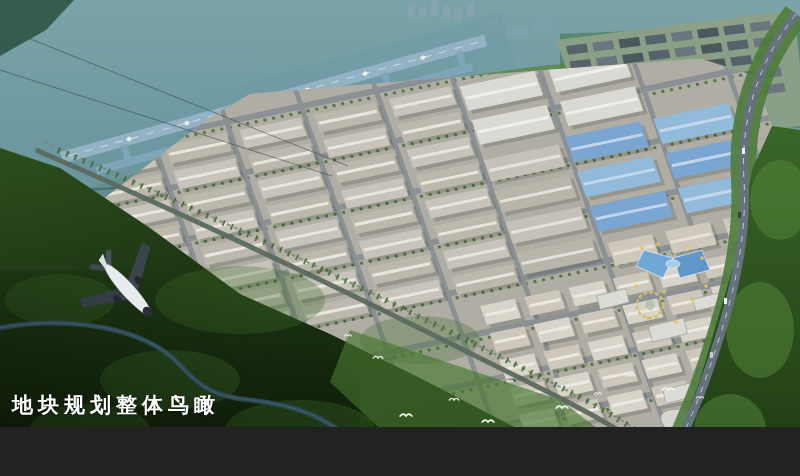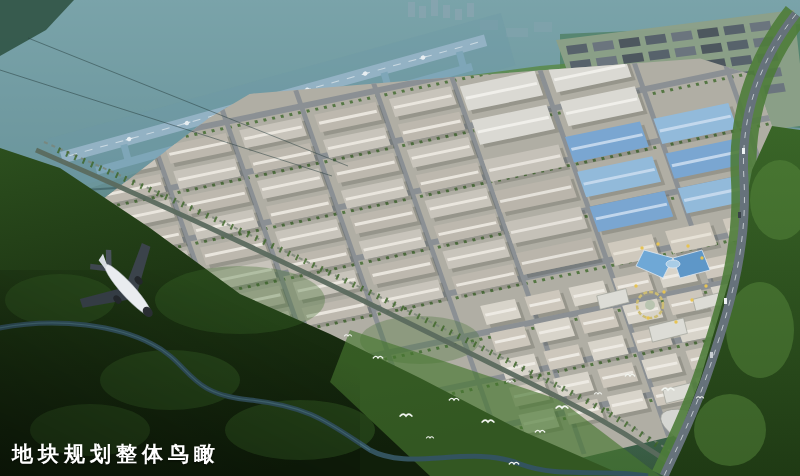--- a/index.html
+++ b/index.html
@@ -1,16 +1,16 @@
 <!DOCTYPE html>
 <html><head>
 <meta charset="utf-8">
 <style>
   html,body{margin:0;padding:0;background:#222;}
-  #stage{position:relative;width:800px;height:476px;overflow:hidden;
+  #stage{position:relative;width:800px;height:427px;overflow:hidden;
          font-family:"DejaVu Sans","Liberation Sans",sans-serif;}
   #stage svg{position:absolute;left:0;top:0;}
   #caption{position:absolute;left:12px;bottom:8px;color:#ffffff;
            font-size:21px;font-weight:600;letter-spacing:5px;
            text-shadow:0 1px 3px rgba(0,0,0,.6);white-space:nowrap;}
   .noevt{pointer-events:none;}
 </style>
 </head>
 <body>
 

